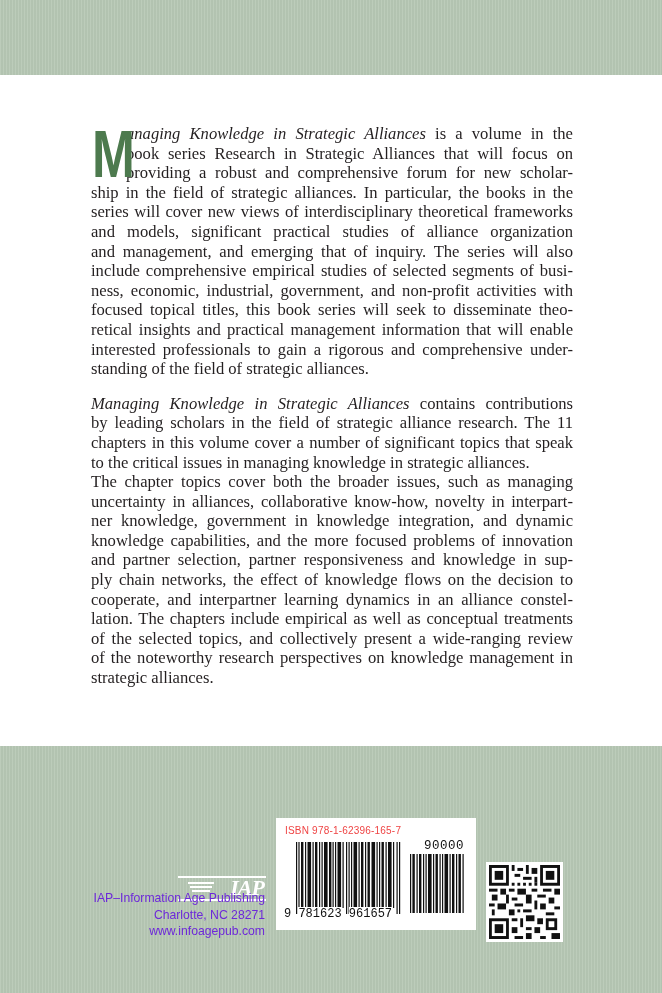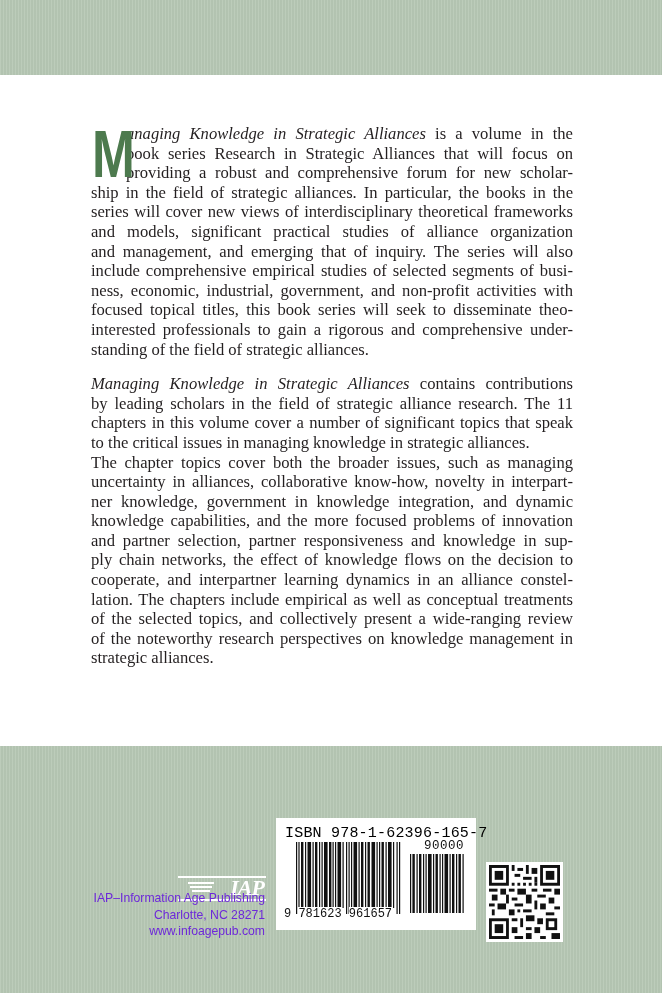--- a/index.html
+++ b/index.html
@@ -45,22 +45,22 @@
     .logo-stripes span { display:block; height:2px; background:#fff; margin-bottom:2px; }
     .pub-lines {
       position:absolute; right:397px; top:890px; text-align:right;
       color:#6d28d9; font-family:"Liberation Sans", "DejaVu Sans", sans-serif;
       font-size:12.2px; line-height:16.5px; font-weight:normal; white-space:nowrap;
     }
     .barcode-box {
       position:absolute; left:276px; top:818px; width:200px; height:112px; background:#ffffff;
     }
     .isbn-text {
-      position:absolute; left:9px; top:7px; font-family:Liberation Mono, monospace;
-      font-size:15px; letter-spacing:0.2px; color:#000000; white-space:nowrap;
+      position:absolute; left:9px; top:7px; font-family:Liberation Sans, sans-serif;
+      font-size:10px; letter-spacing:0.2px; color:#ef4444; white-space:nowrap;
     }
     .price-text {
       position:absolute; right:12px; top:21px; font-family:"Liberation Mono", "DejaVu Sans Mono", monospace;
       font-size:12.5px; color:#111; letter-spacing:0.5px;
     }
     .bars-main { position:absolute; left:20px; top:24px; width:105px; height:72px; }
     .bars-addon { position:absolute; left:134px; top:36px; width:55px; height:59px; }
     .ean-digits {
       position:absolute; left:8px; top:89px; font-family:"Liberation Mono", "DejaVu Sans Mono", monospace;
       font-size:12px; color:#111; white-space:nowrap; background:transparent;
@@ -81,20 +81,21 @@
     <span class="line"><em>anaging Knowledge in Strategic Alliances</em><span> is a volume in the</span></span>
     <span class="line">book series Research in Strategic Alliances that will focus on</span>
     <span class="line">providing a robust and comprehensive forum for new scholar-</span>
     <span class="line">ship in the field of strategic alliances. In particular, the books in the</span>
     <span class="line">series will cover new views of interdisciplinary theoretical frameworks</span>
     <span class="line">and models, significant practical studies of alliance organization</span>
     <span class="line">and management, and emerging that of inquiry. The series will also</span>
     <span class="line">include comprehensive empirical studies of selected segments of busi-</span>
     <span class="line">ness, economic, industrial, government, and non-profit activities with</span>
     <span class="line">focused topical titles, this book series will seek to disseminate theo-</span>
+    <span class="line">retical insights and practical management information that will enable</span>
     <span class="line">interested professionals to gain a rigorous and comprehensive under-</span>
     <span class="line last">standing of the field of strategic alliances.</span>
   </p>
   <p>
     <span class="line"><em>Managing Knowledge in Strategic Alliances</em><span> contains contributions</span></span>
     <span class="line">by leading scholars in the field of strategic alliance research. The 11</span>
     <span class="line">chapters in this volume cover a number of significant topics that speak</span>
     <span class="line last">to the critical issues in managing knowledge in strategic alliances.</span>
     <span class="line">The chapter topics cover both the broader issues, such as managing</span>
     <span class="line">uncertainty in alliances, collaborative know-how, novelty in interpart-</span>

